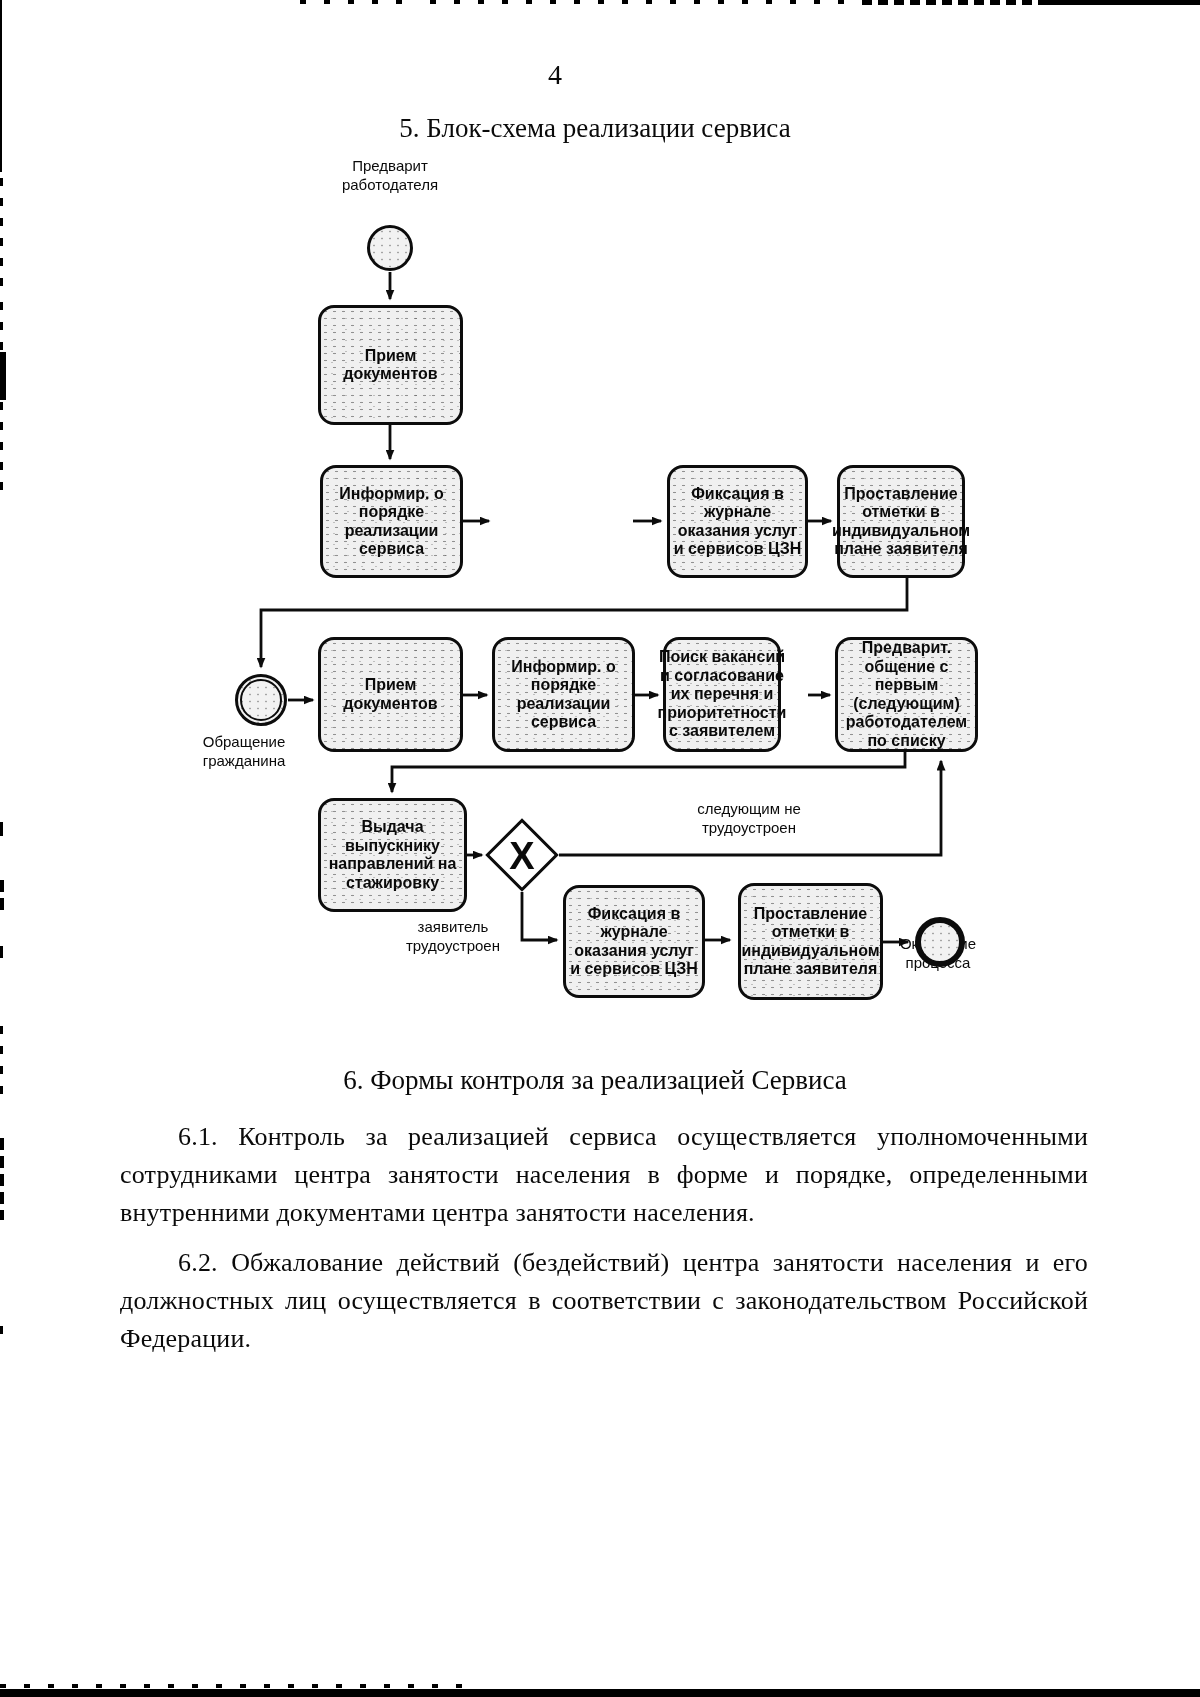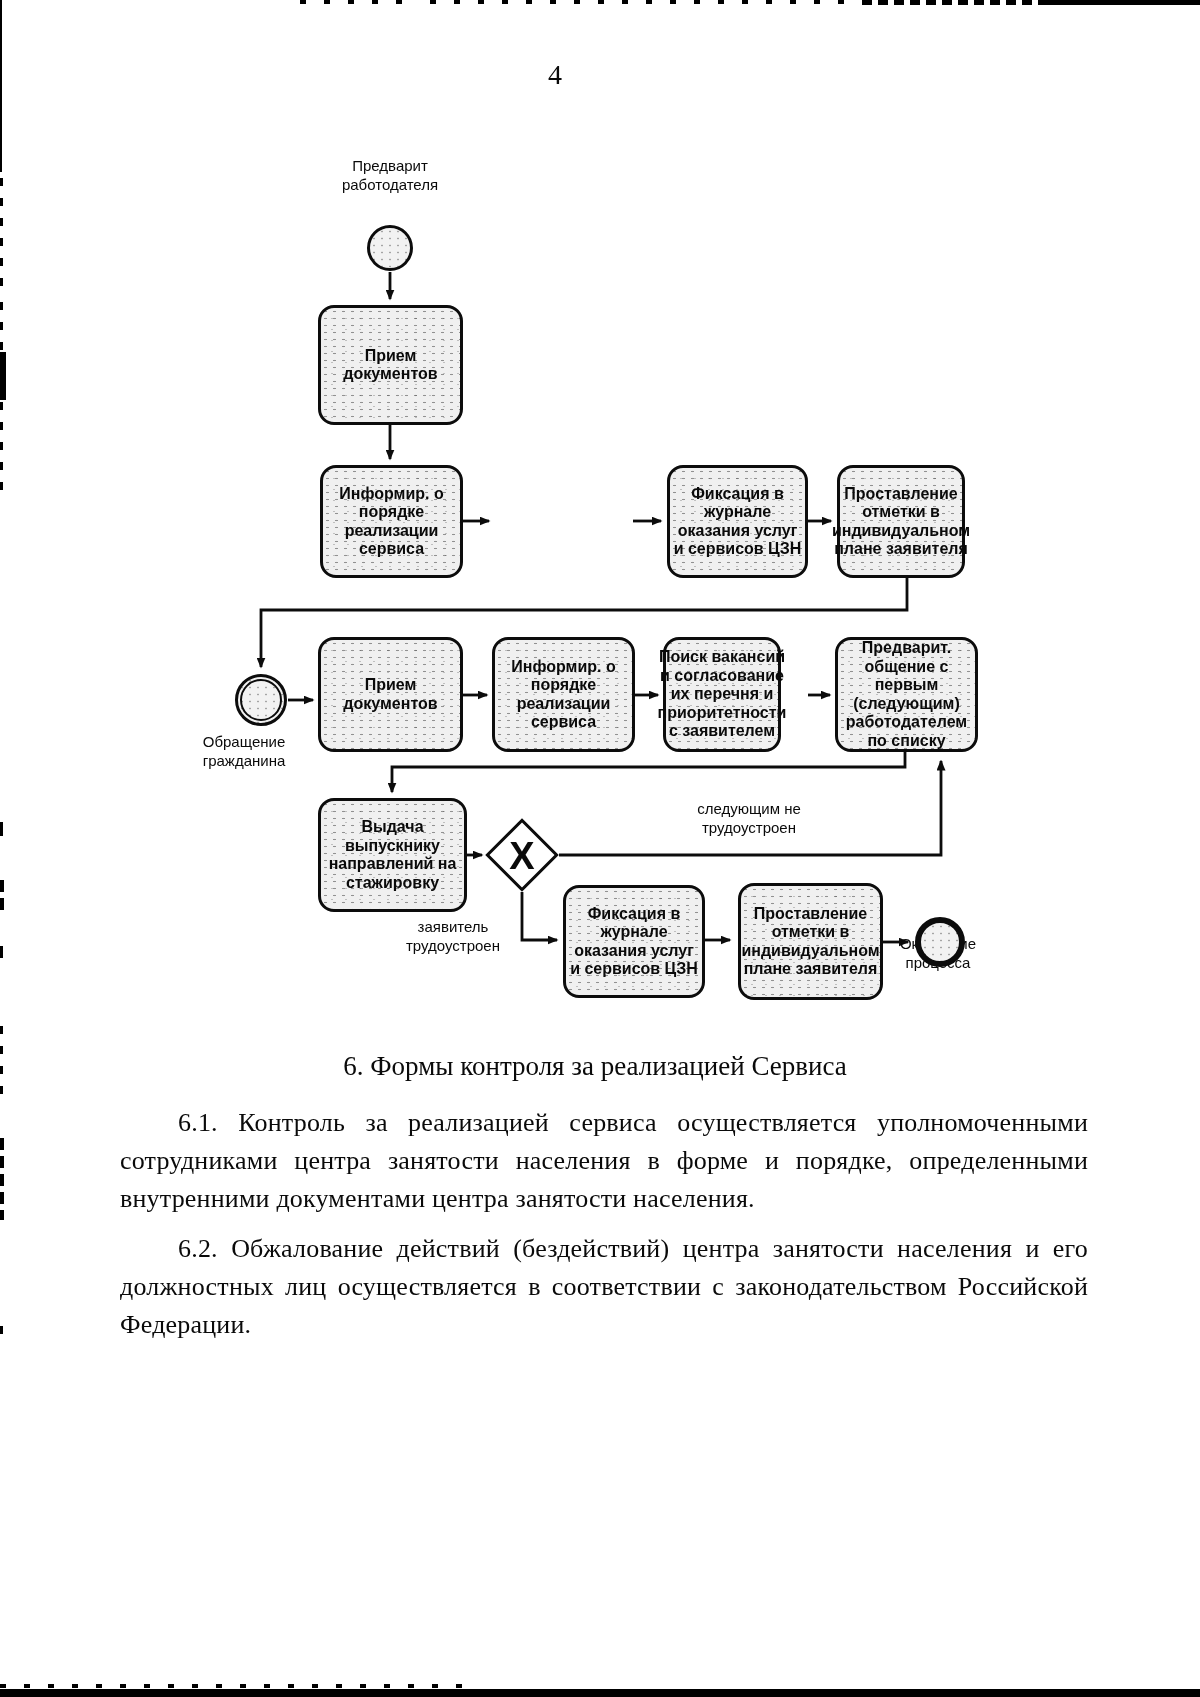--- a/index.html
+++ b/index.html
@@ -16,21 +16,21 @@
   
   .docnum{
     position:absolute; left:0; top:58px; width:1110px; text-align:center;
     font:28px/34px "Liberation Serif", serif;
   }
   .h5title{
     position:absolute; left:0; top:112px; width:1190px; text-align:center;
     font:27px/32px "Liberation Serif", serif;
   }
   .sec6{position:absolute; left:0; top:1050px; width:1190px;}
-  .h6title{ text-align:center; font:27px/32px "Liberation Serif", serif; margin:0 0 22px 0;}
+  .h6title{ text-align:center; font:27px/32px "Liberation Serif", serif; margin:14px 0 22px 0;}
   .paras{margin:0 90px 0 108px;}
   .para{
     margin:12px; text-align:justify; text-indent:58px;
     font:26px/38px "Liberation Serif", serif; letter-spacing:.2px;
   }
   
   .fc{position:absolute; left:0; top:0; width:1200px; height:1697px;}
   .fc svg{position:absolute; left:0; top:0;}
   .task{
     position:absolute; box-sizing:border-box;
@@ -83,20 +83,21 @@
   <div class="art" style="left:0;top:822px;width:3px;height:14px;"></div>
   <div class="art dash-v2" style="left:0;top:880px;width:4px;height:36px;"></div>
   <div class="art" style="left:0;top:946px;width:3px;height:12px;"></div>
   <div class="art dash-v" style="left:0;top:1026px;width:3px;height:74px;"></div>
   <div class="art dash-v2" style="left:0;top:1138px;width:4px;height:82px;"></div>
   <div class="art dash-v" style="left:0;top:1326px;width:3px;height:20px;"></div>
   <div class="art dash-h" style="left:0;top:1684px;width:470px;height:4px;"></div>
   <div class="art" style="left:0;top:1689px;width:1200px;height:8px;"></div>
 
   <div class="docnum">4</div>
+  <div class="h5title">5. Блок-схема реализации сервиса</div>
 
   <div class="fc">
 
     <svg width="1200" height="1697" viewBox="0 0 1200 1697">
       <defs>
         <marker id="ah" markerWidth="11" markerHeight="9" refX="9.5" refY="4.5" orient="auto" markerUnits="userSpaceOnUse">
           <polygon points="0,0 11,4.5 0,9" fill="#0c0c0c"></polygon>
         </marker>
       </defs>
       <g stroke="#0c0c0c" stroke-width="2.8" fill="none">

